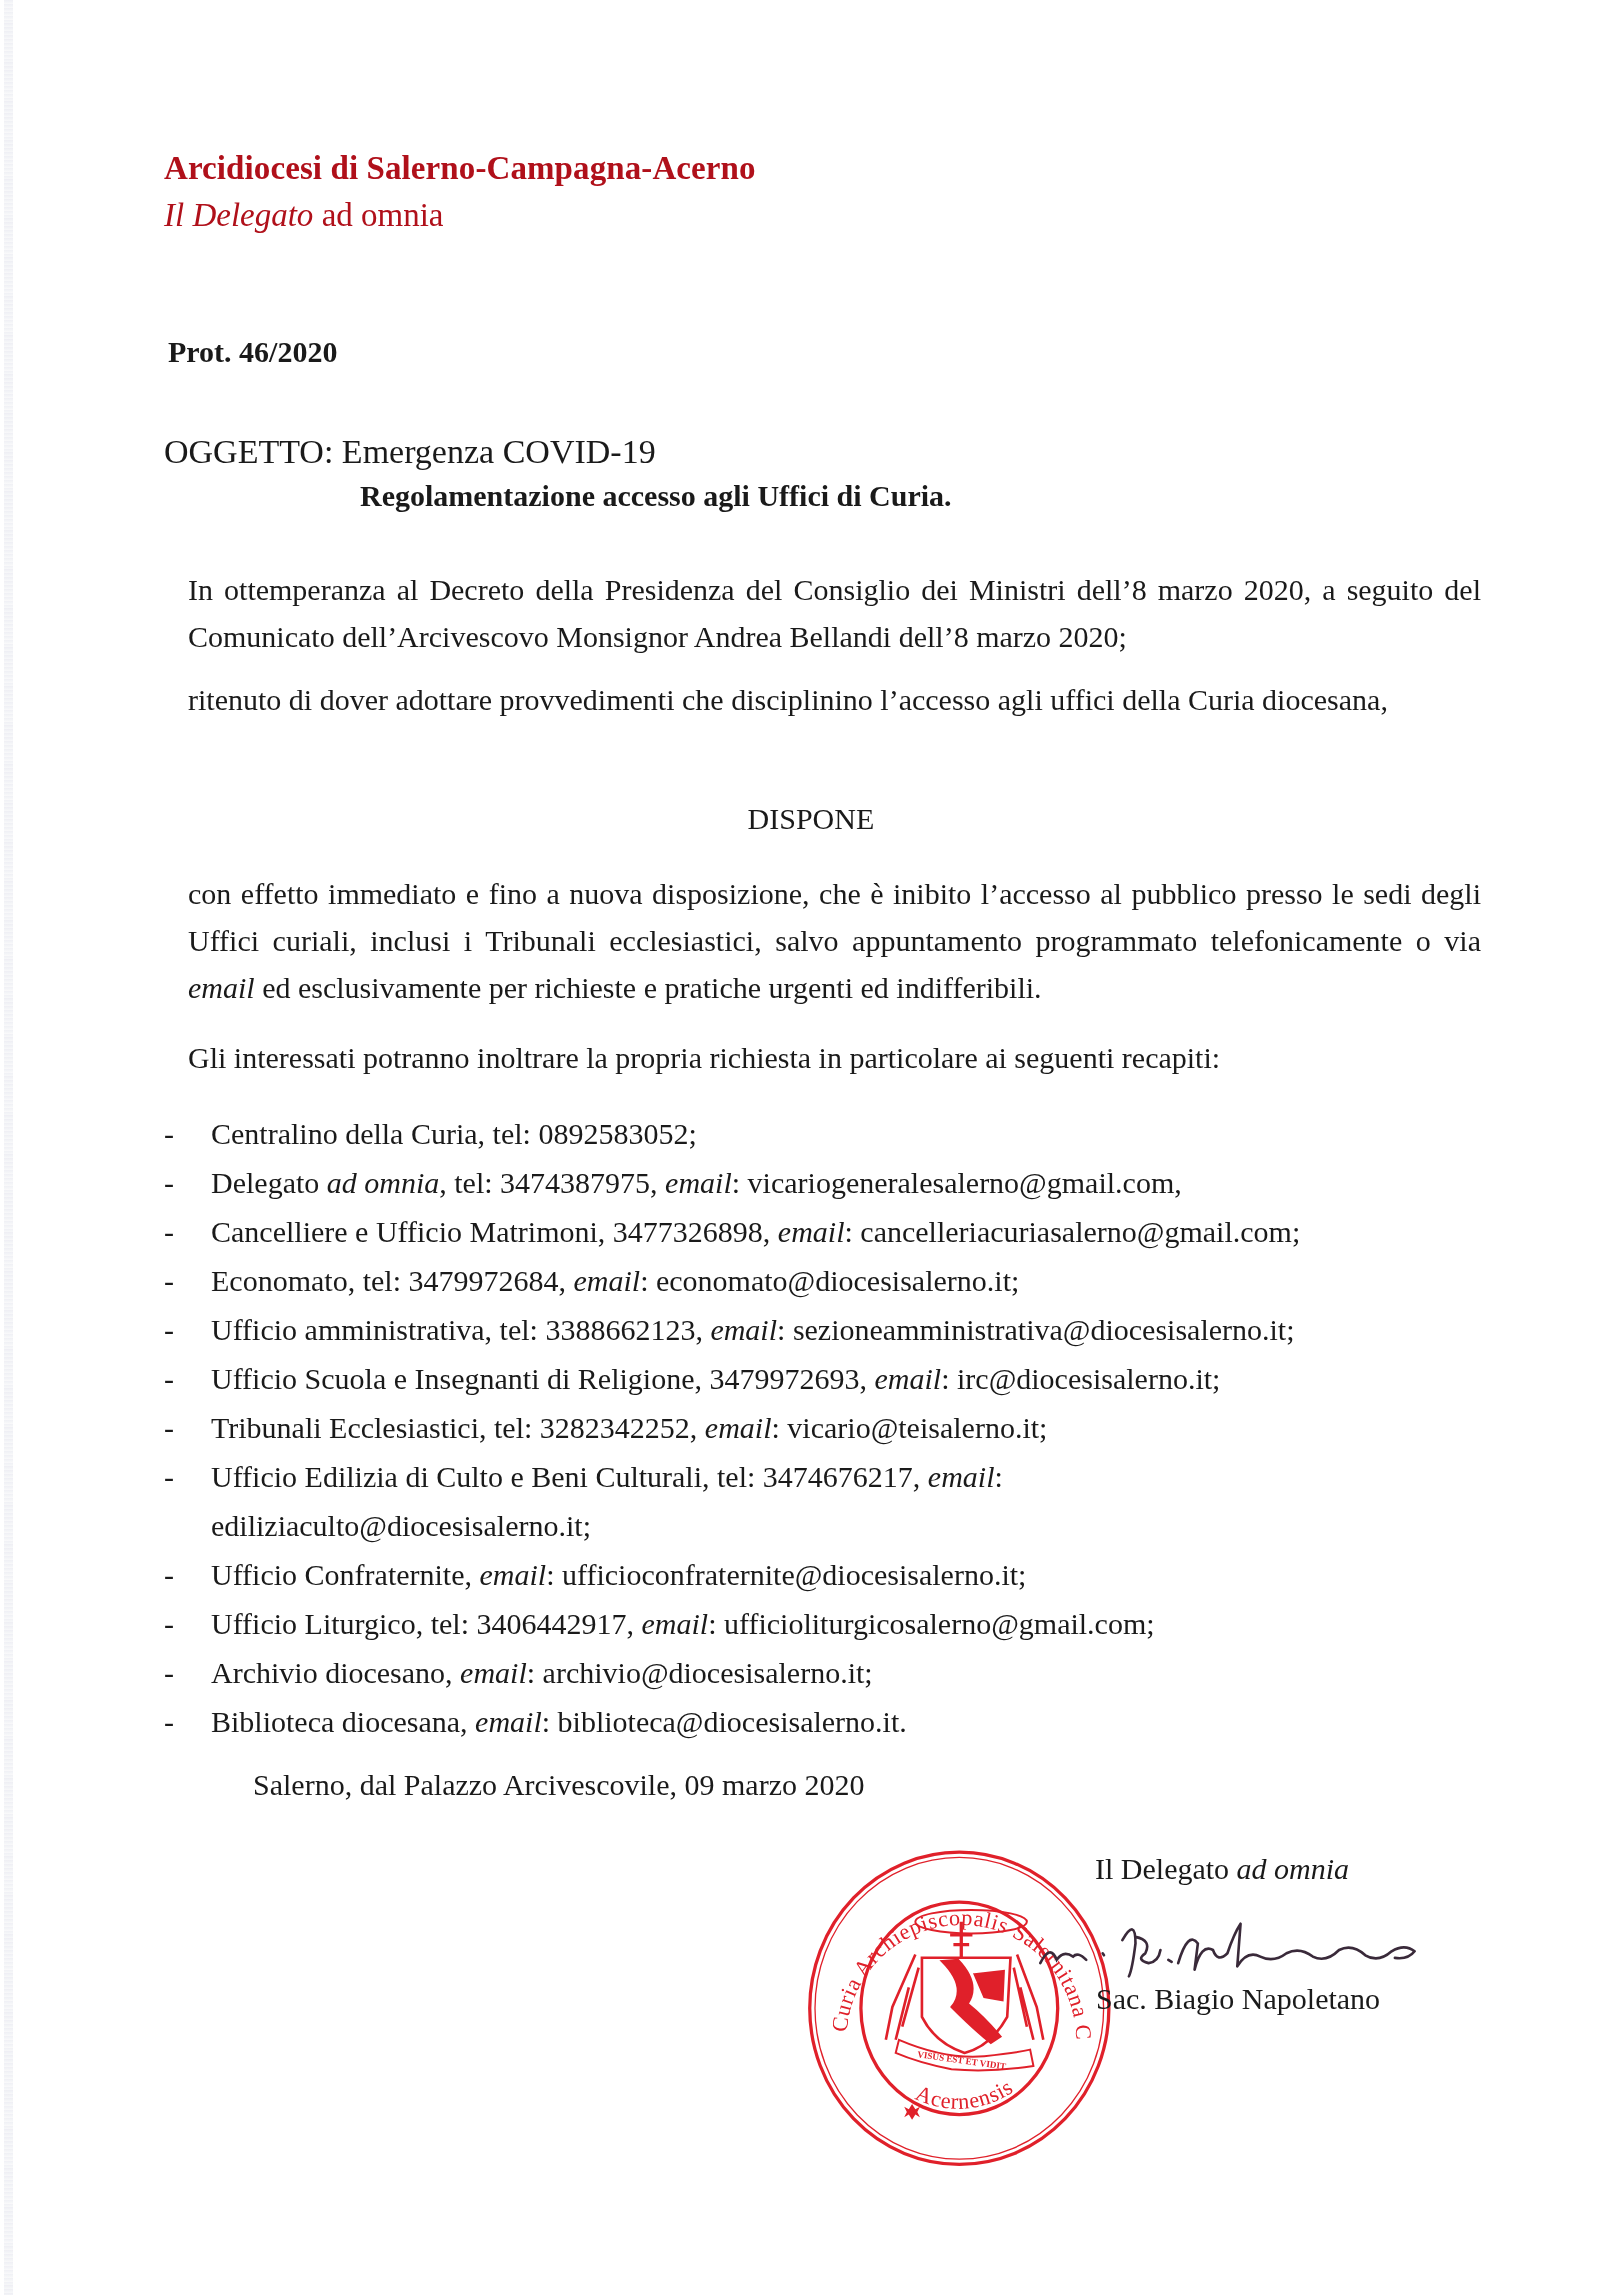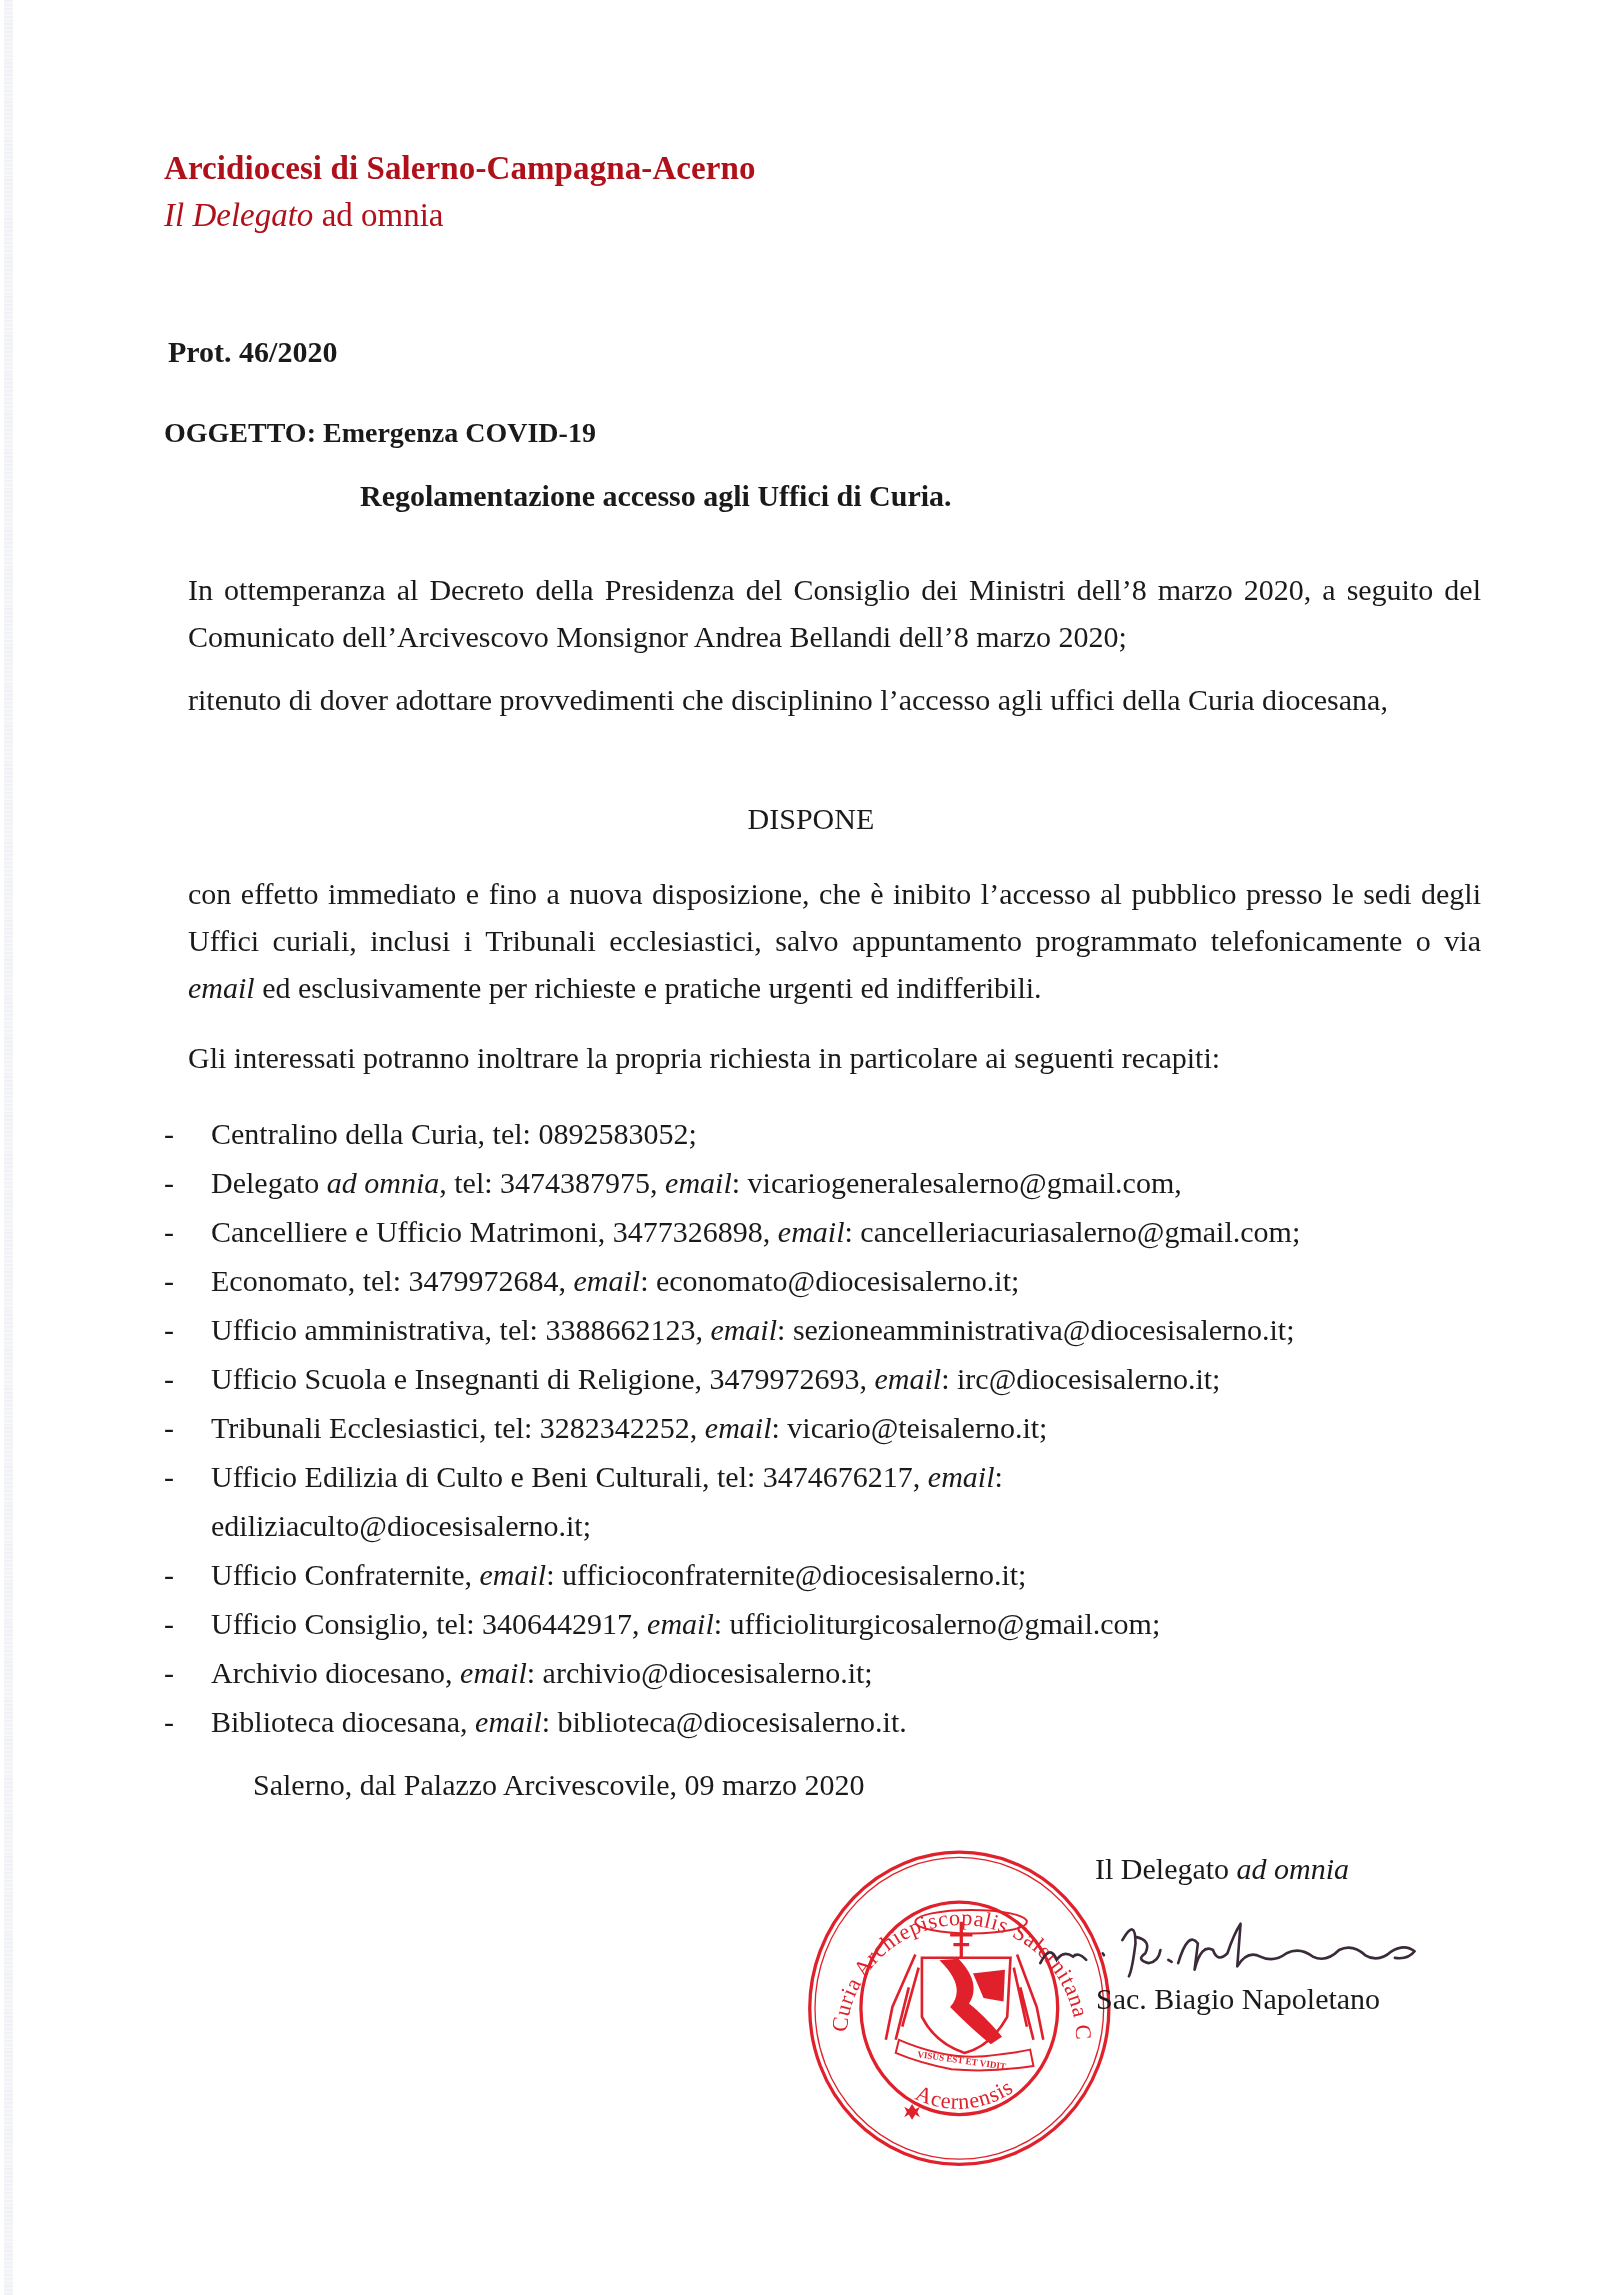--- a/index.html
+++ b/index.html
@@ -5,21 +5,21 @@
     html, body { margin: 0; padding: 0; background: #ffffff; }
     body { width: 1623px; height: 2295px; position: relative; overflow: hidden;
            font-family: "Liberation Serif", "DejaVu Serif", serif; color: #1a1a1a; }
     .scan-edge { position: absolute; left: 3.9px; top: 0; width: 9.2px; height: 2295px;
                  background: repeating-linear-gradient(to bottom, #e8e8f0 0px, #eef0f4 2px, #f6f6f8 3.9px); opacity: 0.7; }
     .page { position: absolute; left: 0; top: 0; width: 1623px; height: 1822px; }
     .header-org { position: absolute; left: 164px; top: 150px; font-size: 33px; font-weight: bold; color: #b0101a; letter-spacing: 0.1px; }
     .header-sub { position: absolute; left: 164px; top: 197px; font-size: 33px; color: #b0101a; }
     .header-sub i { font-style: italic; }
     .prot { position: absolute; left: 168px; top: 335px; font-size: 30px; font-weight: bold; }
-    .oggetto { position: absolute; left: 164px; top: 417px; font-size: 28px; font-weight: bold; }
+    .oggetto { position: absolute; left: 164px; top: 433px; font-size: 34px; font-weight: normal; }
     .oggetto-line2 { position: absolute; left: 360px; top: 479px; font-size: 30px; font-weight: bold; }
     .para { position: absolute; left: 164px; width: 1293px; font-size: 30px; line-height: 47px; text-align: justify; margin-left: 24px; }
     .p1 { top: 566px; }
     .p2 { top: 676px; }
     .dispone { position: absolute; left: 0; width: 1623px; top: 802px; text-align: center; font-size: 30px; padding-left: 0; }
     .dispone span { display: inline-block; margin-left: 12px; position: relative; left: -6.6px; }
     .p3 { top: 870px; }
     .p4 { top: 1034px; }
     .contacts { position: absolute; left: 164px; top: 1109px; width: 1313px; margin: 0; padding: 0; list-style: none; font-size: 30px; }
     .contacts li { position: relative; padding-left: 47px; line-height: 49px; }
@@ -59,21 +59,21 @@
   <ul class="contacts" id="contacts-list">
       <li><span class="dash">-</span><span>Centralino della Curia</span><span>, tel: </span><span>0892583052</span><span>;</span></li>
       <li><span class="dash">-</span><span>Delegato </span><i>ad omnia</i><span>, tel: </span><span>3474387975</span><span>, </span><i>email</i><span>: </span><span>vicariogeneralesalerno@gmail.com</span><span>,</span></li>
       <li><span class="dash">-</span><span>Cancelliere e Ufficio Matrimoni</span><span>, </span><span>3477326898</span><span>, </span><i>email</i><span>: </span><span>cancelleriacuriasalerno@gmail.com</span><span>;</span></li>
       <li><span class="dash">-</span><span>Economato</span><span>, tel: </span><span>3479972684</span><span>, </span><i>email</i><span>: </span><span>economato@diocesisalerno.it</span><span>;</span></li>
       <li><span class="dash">-</span><span>Ufficio amministrativa</span><span>, tel: </span><span>3388662123</span><span>, </span><i>email</i><span>: </span><span>sezioneamministrativa@diocesisalerno.it</span><span>;</span></li>
       <li><span class="dash">-</span><span>Ufficio Scuola e Insegnanti di Religione</span><span>, </span><span>3479972693</span><span>, </span><i>email</i><span>: </span><span>irc@diocesisalerno.it</span><span>;</span></li>
       <li><span class="dash">-</span><span>Tribunali Ecclesiastici</span><span>, tel: </span><span>3282342252</span><span>, </span><i>email</i><span>: </span><span>vicario@teisalerno.it</span><span>;</span></li>
       <li><span class="dash">-</span><span>Ufficio Edilizia di Culto e Beni Culturali</span><span>, tel: </span><span>3474676217</span><span>, </span><i>email</i><span>: </span><br><span>ediliziaculto@diocesisalerno.it</span><span>;</span></li>
       <li><span class="dash">-</span><span>Ufficio Confraternite</span><span>, </span><i>email</i><span>: </span><span>ufficioconfraternite@diocesisalerno.it</span><span>;</span></li>
-      <li><span class="dash">-</span><span>Ufficio Consiglio</span><span>, tel: </span><span>3406442917</span><span>, </span><i>email</i><span>: </span><span>ufficioliturgicosalerno@gmail.com</span><span>;</span></li>
+      <li><span class="dash">-</span><span>Ufficio Liturgico</span><span>, tel: </span><span>3406442917</span><span>, </span><i>email</i><span>: </span><span>ufficioliturgicosalerno@gmail.com</span><span>;</span></li>
       <li><span class="dash">-</span><span>Archivio diocesano</span><span>, </span><i>email</i><span>: </span><span>archivio@diocesisalerno.it</span><span>;</span></li>
       <li><span class="dash">-</span><span>Biblioteca diocesana</span><span>, </span><i>email</i><span>: </span><span>biblioteca@diocesisalerno.it</span><span>.</span></li>
     </ul>
 
   <div class="closing-place">Salerno, dal Palazzo Arcivescovile, 09 marzo 2020</div>
 
   <svg class="seal" viewBox="0 0 500 500" xmlns="http://www.w3.org/2000/svg">
     <defs>
       <path id="sealArcTop" d="M 80,300 A 175,175 0 1 1 430,300"></path>
       <path id="sealArcBottom" d="M 120,330 A 150,150 0 0 0 380,330"></path>

